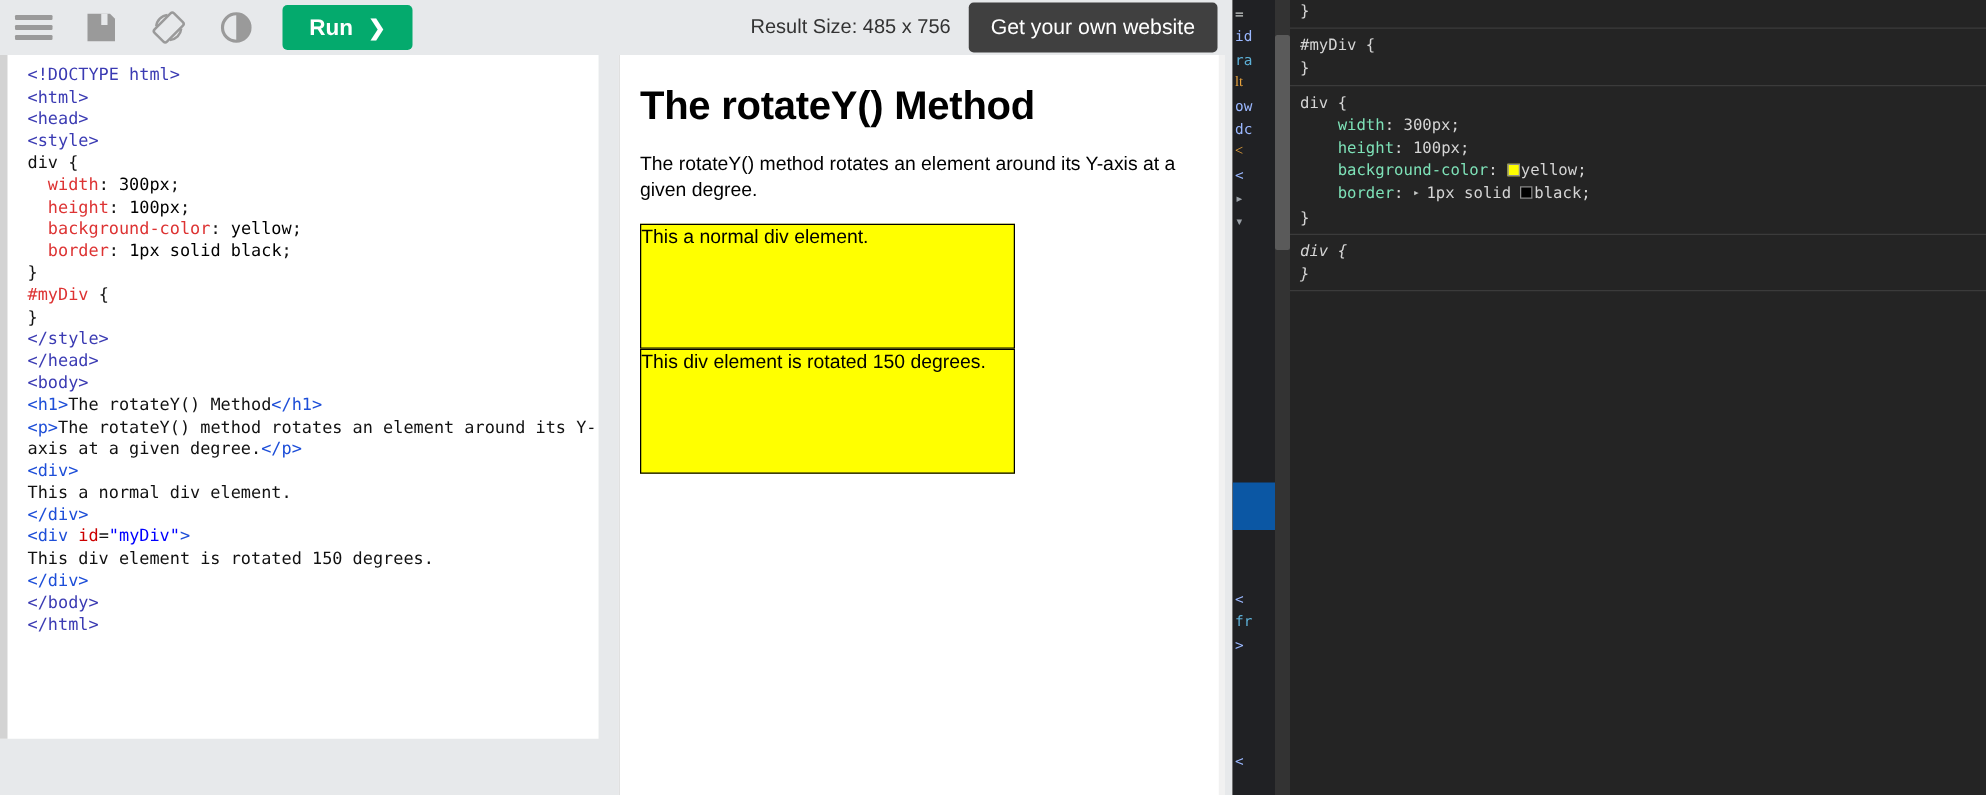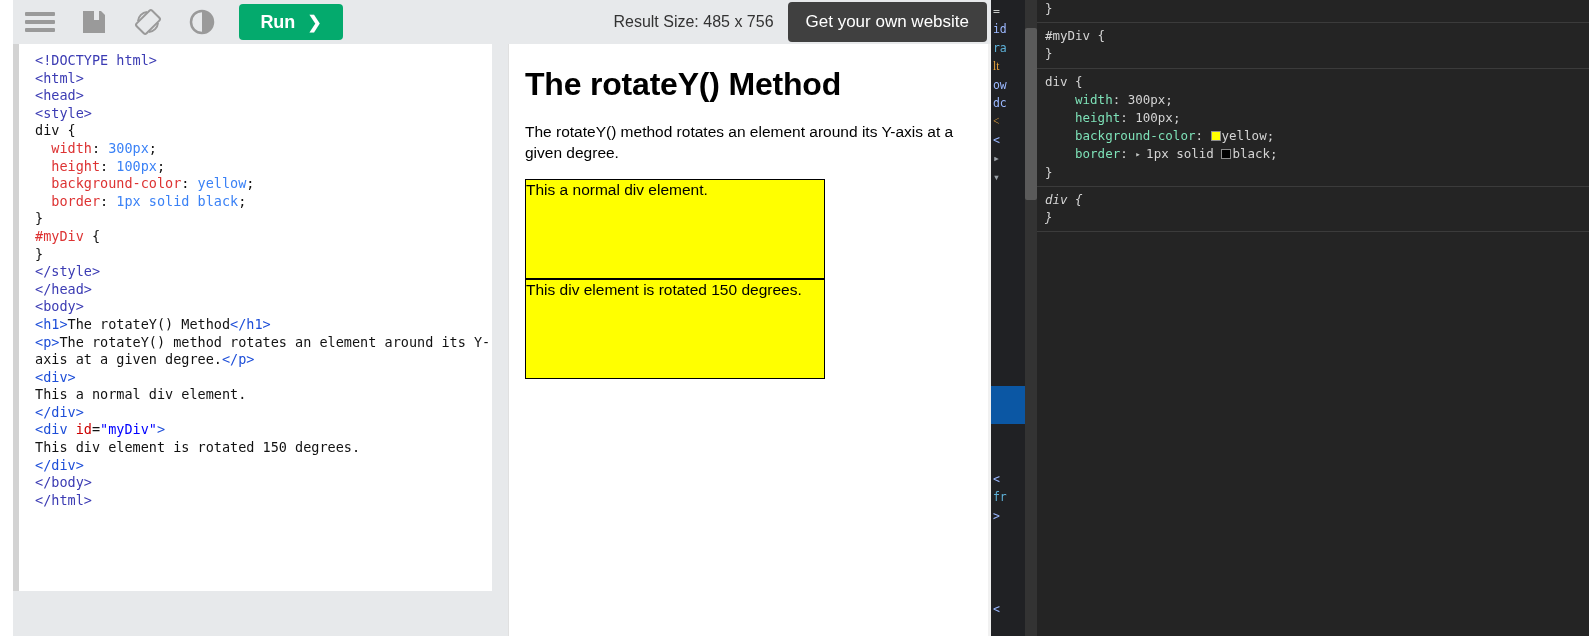--- a/index.html
+++ b/index.html
@@ -1,21 +1,21 @@
 <!DOCTYPE html>
 <html><head>
 <meta charset="utf-8">
 <style>
   * { box-sizing: border-box; margin: 0; padding: 0; }
   html, body {
     width: 1589px; height: 636px; overflow: hidden;
     font-family: "Liberation Sans", sans-serif;
     background: #ffffff;
   }
-  .app { position: relative; width: 1589px; height: 636px; display: flex; padding-left: 13px; }
+  .app { position: relative; width: 1589px; height: 636px; display: flex; }
 
   
   .tryit { position: relative; width: 986px; height: 636px; background: #e7e9eb; overflow: hidden; }
 
   .toolbar {
     position: absolute; left: 0; top: 0; width: 986px; height: 44px;
     background: #e7e9eb; display: flex; align-items: center;
   }
   .tb-icon {
     width: 54px; height: 44px; display: flex; align-items: center; justify-content: center;
@@ -50,21 +50,21 @@
     padding: 8px 0 0 16px;
     font-family: "DejaVu Sans Mono", "Liberation Mono", monospace;
     font-size: 13.5px; line-height: 17.6px; white-space: pre-wrap;
     color: #000; word-break: break-word;
   }
   .tag    { color: #1d4ed8 ; }
   .tagb   { color: #3b3bb3; }
   .attr   { color: #c00; }
   .str    { color: #00f; }
   .prop   { color: #d33; }
-  .val    { color: #3b82f6; margin-top: 37px; }
+  .val    { color: #000000; margin-top: 37px; }
   .plain  { color: #111; }
   .punct  { color: #111; }
 
   .gutter { position: absolute; left: 479px; top: 44px; width: 16px; height: 592px; background: #e7e9eb; }
 
   
   .preview {
     position: absolute; left: 495px; top: 44px; width: 485px; height: 592px;
     background: #ffffff; border-left: 1px solid #e0e0e0; overflow: hidden;
   }

